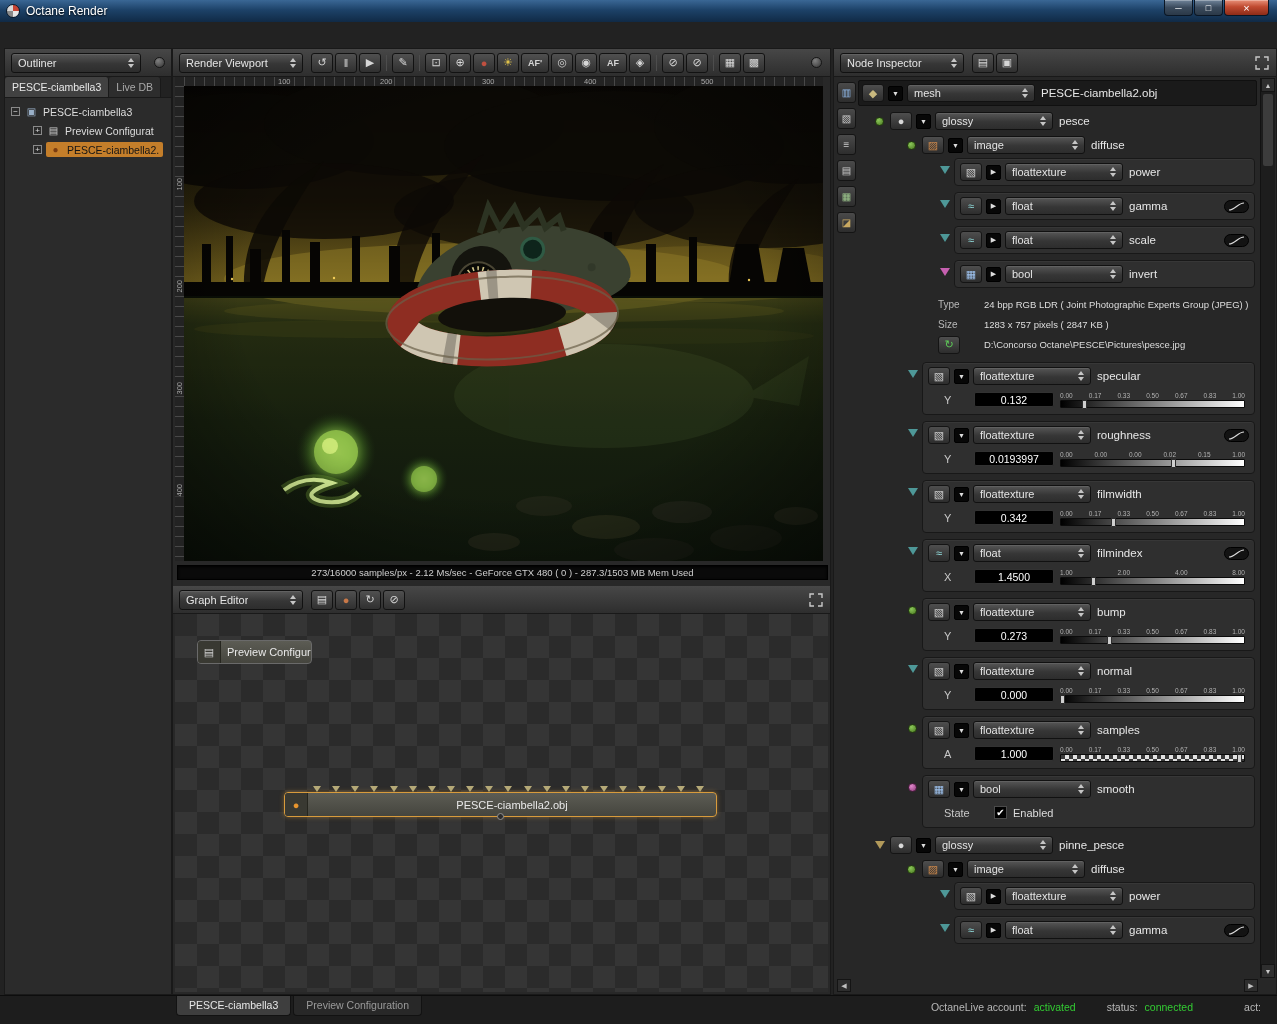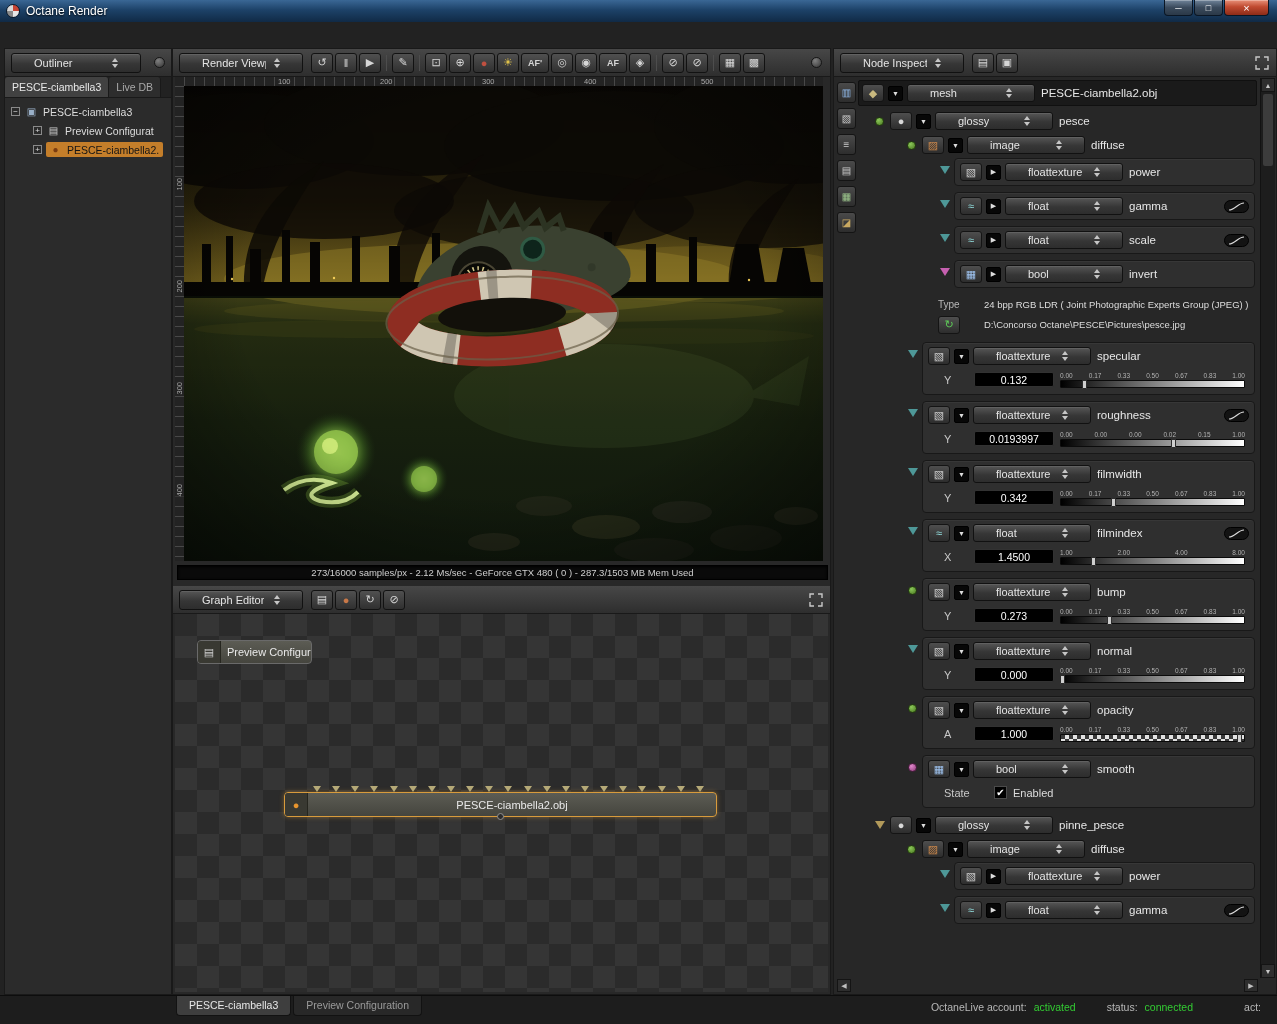--- a/index.html
+++ b/index.html
@@ -23,21 +23,21 @@
 
   
   .menubar { position:absolute; left:0; top:22px; width:100%; height:24px; background:#232323;
     border-bottom:1px solid #141414; display:flex; align-items:center; gap:26px; padding:0 17px; }
   .menu-item { color:#dcdcdc; font-size:12px; cursor:default; }
 
   
   .panel-header { height:28px; background:linear-gradient(#474747,#2e2e2e); border-bottom:1px solid #191919;
     display:flex; align-items:center; gap:4px; padding:0 6px; position:relative; }
   .dd { height:20px; background:linear-gradient(#565656,#363636 55%,#2d2d2d); border:1px solid #111;
-    border-radius:3px; display:flex; align-items:center; padding:0 22px; color:#e4e4e4; font-size:11px;
+    border-radius:3px; display:flex; align-items:center; padding:0 6px; color:#e4e4e4; font-size:11px;
     box-shadow:inset 0 1px 0 rgba(255,255,255,.08); cursor:default; }
   .dd-label { white-space:nowrap; overflow:hidden; }
   .spin { margin-left:auto; display:flex; flex-direction:column; gap:2px; padding-left:8px; }
   .spin i { display:block; width:0; height:0; border-left:3px solid transparent; border-right:3px solid transparent; }
   .spin .up { border-bottom:4px solid #c6c6c6; }
   .spin .dn { border-top:4px solid #c6c6c6; }
   .tb-btn { width:22px; height:20px; background:linear-gradient(#505050,#303030); border:1px solid #121212;
     border-radius:3px; color:#d6d6d6; font-size:11px; display:flex; align-items:center; justify-content:center; flex:none; cursor:default; }
   .tb-btn.tb-text { width:28px; font-size:9px; font-weight:bold; }
   .tb-sep { width:1px; height:16px; background:#4d4d4d; margin:0 3px; flex:none; }
@@ -575,20 +575,24 @@
             </div>
             <span class="insp-label">invert</span>
           </div>
         </div>
         <div class="insp-info">
           <div class="info-row">
             <span class="info-label">Type</span>
             <span class="info-value">24 bpp RGB LDR ( Joint Photographic Experts Group (JPEG) )</span>
           </div>
           <div class="info-row">
+            <span class="info-label">Size</span>
+            <span class="info-value">1283 x 757 pixels ( 2847 KB )</span>
+          </div>
+          <div class="info-row">
             <span class="info-label-ic"><span class="mini-btn" style="color: rgb(95, 207, 88);">↻</span></span>
             <span class="info-value">D:\Concorso Octane\PESCE\Pictures\pesce.jpg</span>
           </div>
         </div>
         <div class="param-box" style="margin-left: 64px;">
           <span class="pin t-teal"></span>
           <div class="insp-row">
             <span class="mini-btn" style="color: rgb(208, 208, 208);">▧</span>
             <span class="black-btn">▼</span>
             <div class="dd insp-dd">
@@ -795,21 +799,21 @@
           <div class="insp-row">
             <span class="mini-btn" style="color: rgb(208, 208, 208);">▧</span>
             <span class="black-btn">▼</span>
             <div class="dd insp-dd">
               <span class="dd-label">floattexture</span>
               <span class="spin">
                 <i class="up"></i>
                 <i class="dn"></i>
               </span>
             </div>
-            <span class="insp-label">opacity</span>
+            <span class="insp-label">samples</span>
           </div>
           <div class="val-row">
             <span class="chan">A</span>
             <span class="val-field">1.000</span>
             <div class="slider">
               <div class="ticks">
                 <span class="tick">0.00</span>
                 <span class="tick">0.17</span>
                 <span class="tick">0.33</span>
                 <span class="tick">0.50</span>

